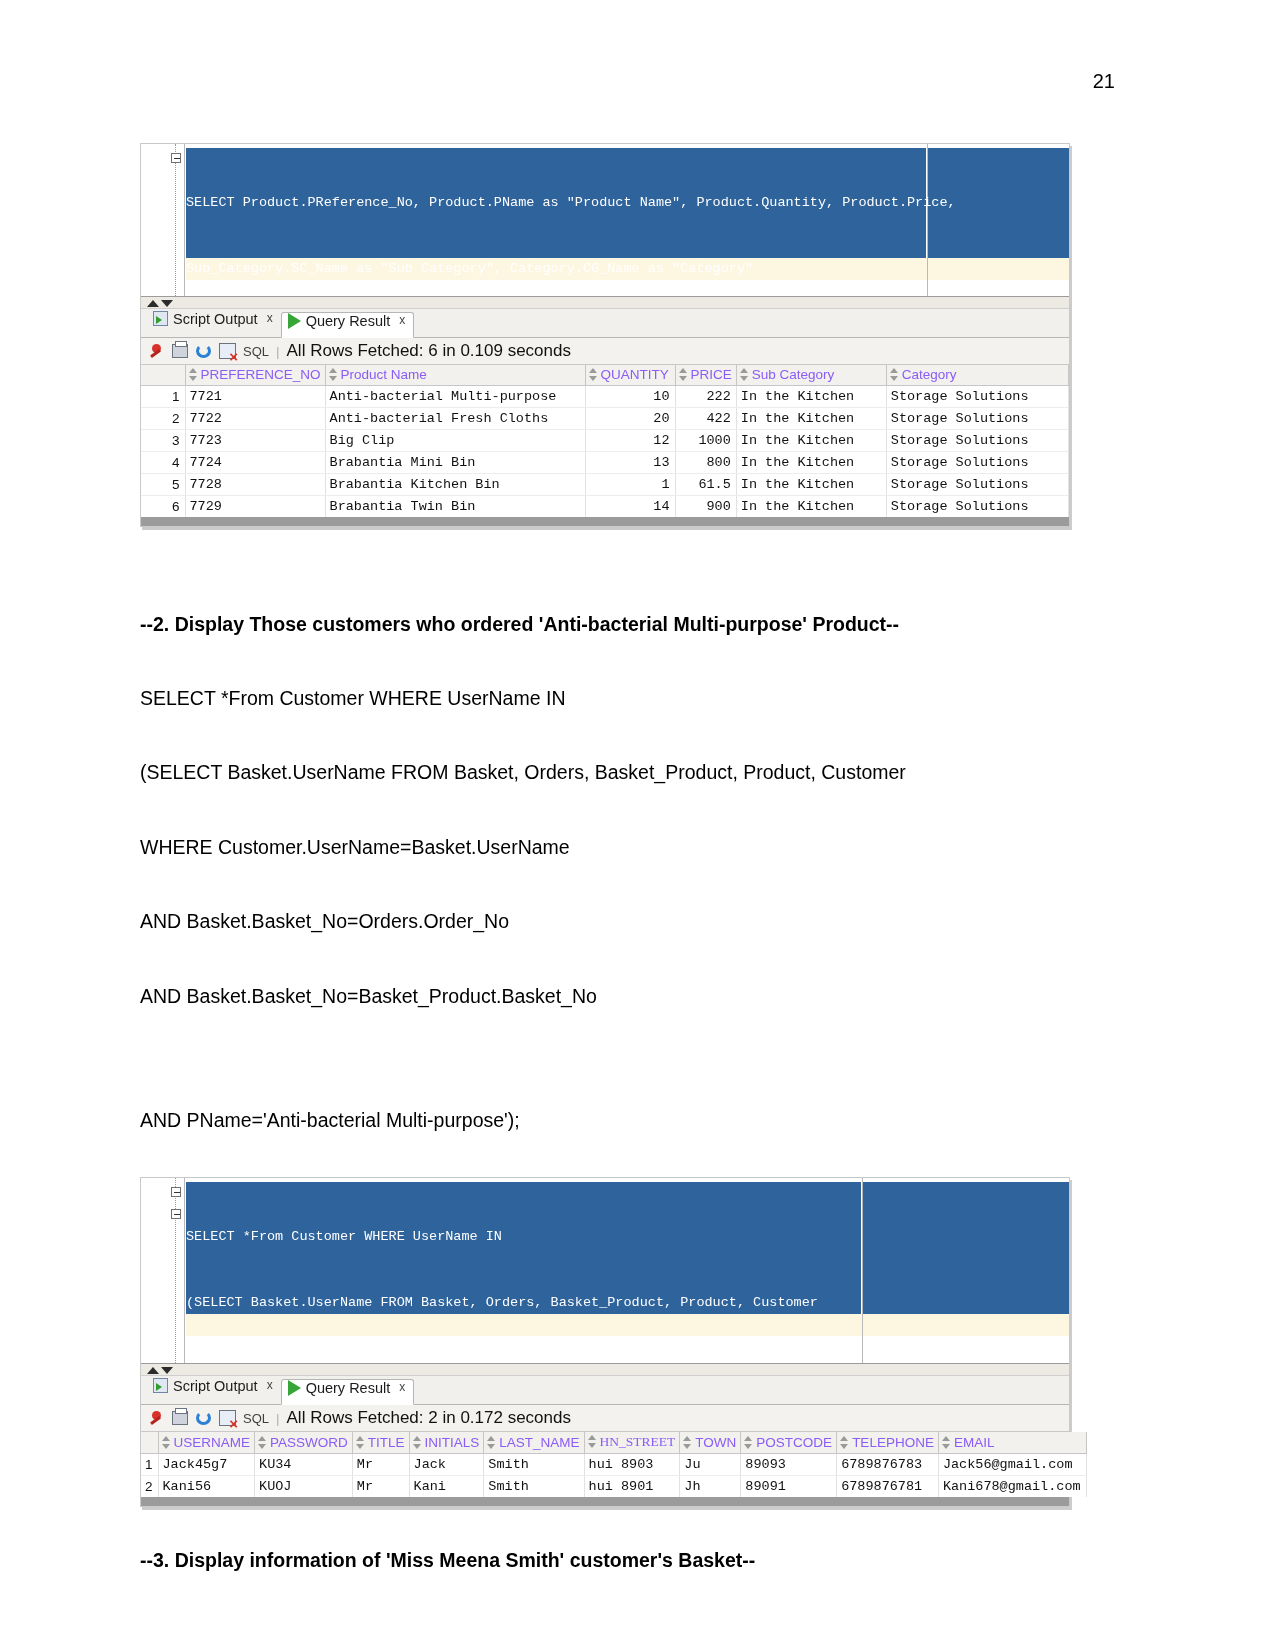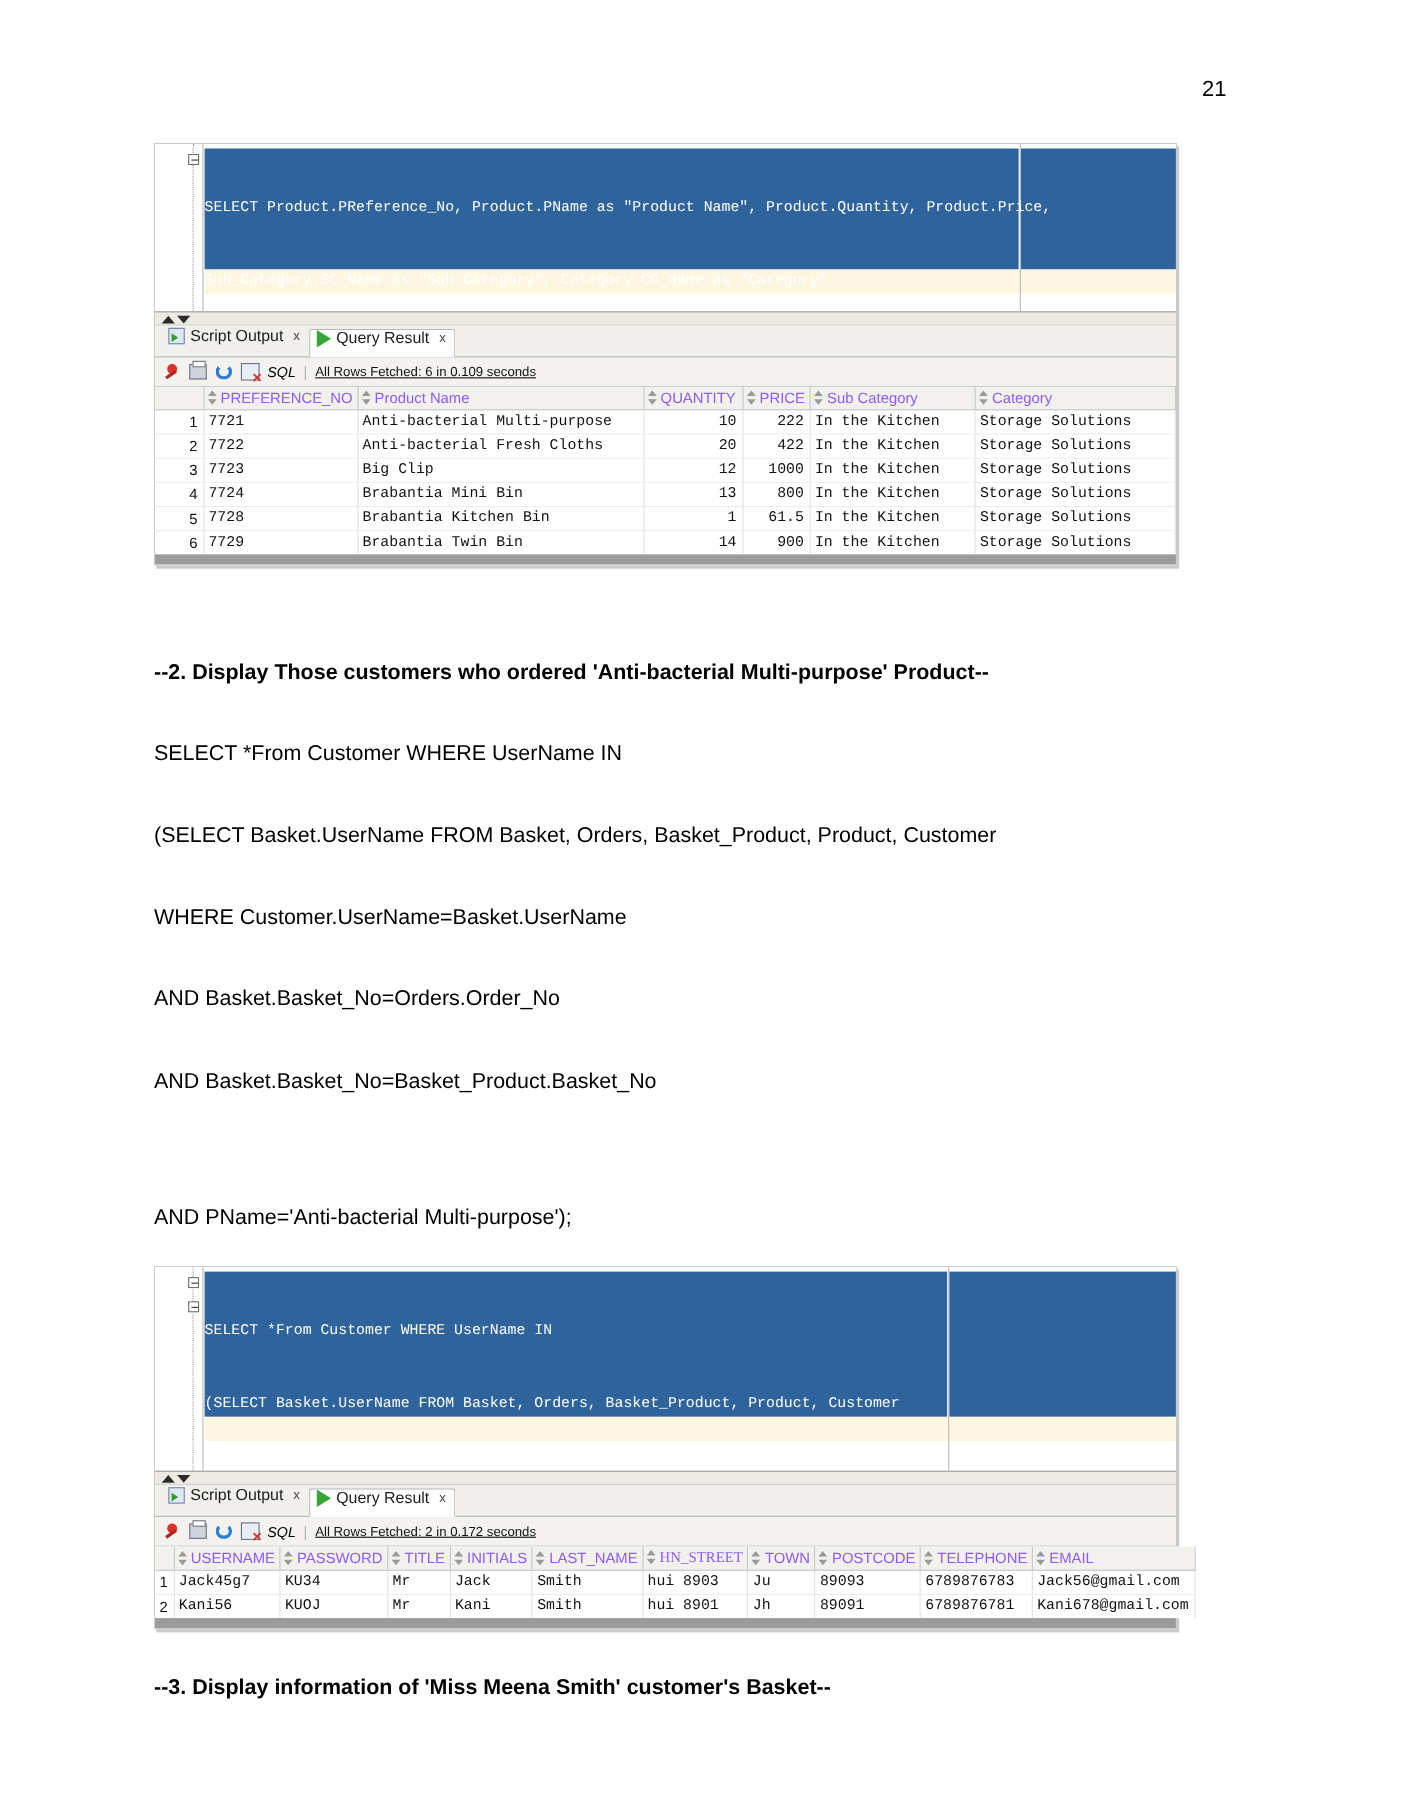--- a/index.html
+++ b/index.html
@@ -24,20 +24,21 @@
     left:140px; top:130px;
     width:940px;
   }
 
   
   .sqlshot {
     background:#ffffff;
     border:1px solid #c9c9c9;
     position:relative;
     box-shadow: 2px 3px 0 rgba(0,0,0,0.20);
+    margin-top: 13px;
   }
   .sqlshot .editor {
     background:#ffffff;
     position:relative;
     padding:0;
     overflow:hidden;
   }
   .gutter-col {
     position:absolute; left:0; top:0; bottom:0;
     width:44px;
@@ -173,23 +174,23 @@
   }
   .ico-refresh::before{
     content:"";position:absolute;inset:1px;border:3px solid #2b7fd4;border-radius:50%;border-top-color:transparent;
   }
   .ico-clear {
     width:17px;height:16px;background:#e8eef7;border:1px solid #6b7280;position:relative;
   }
   .ico-clear::after{
     content:"\00D7";position:absolute;right:-3px;bottom:-6px;color:#d8322b;font-size:15px;font-weight:bold;line-height:1;
   }
-  .sql-label { color:#000000; font-size:13px;font-style:italic; }
+  .sql-label { color:#404040; font-size:13px; }
   .tbar-sep { color:#b0b0b0; }
-  .fetched { color:#111; font-size:12px;text-decoration:underline; }
+  .fetched { color:#111; font-size:17px; }
 
   
   .grid { width:100%; border-collapse:collapse; background:#fff; }
   .grid th {
     background:#f2f1ed;
     border-right:1px solid #c6c6c6;
     border-bottom:1px solid #c6c6c6;
     font-weight:normal;
     font-size:13.5px;
     text-align:left;

